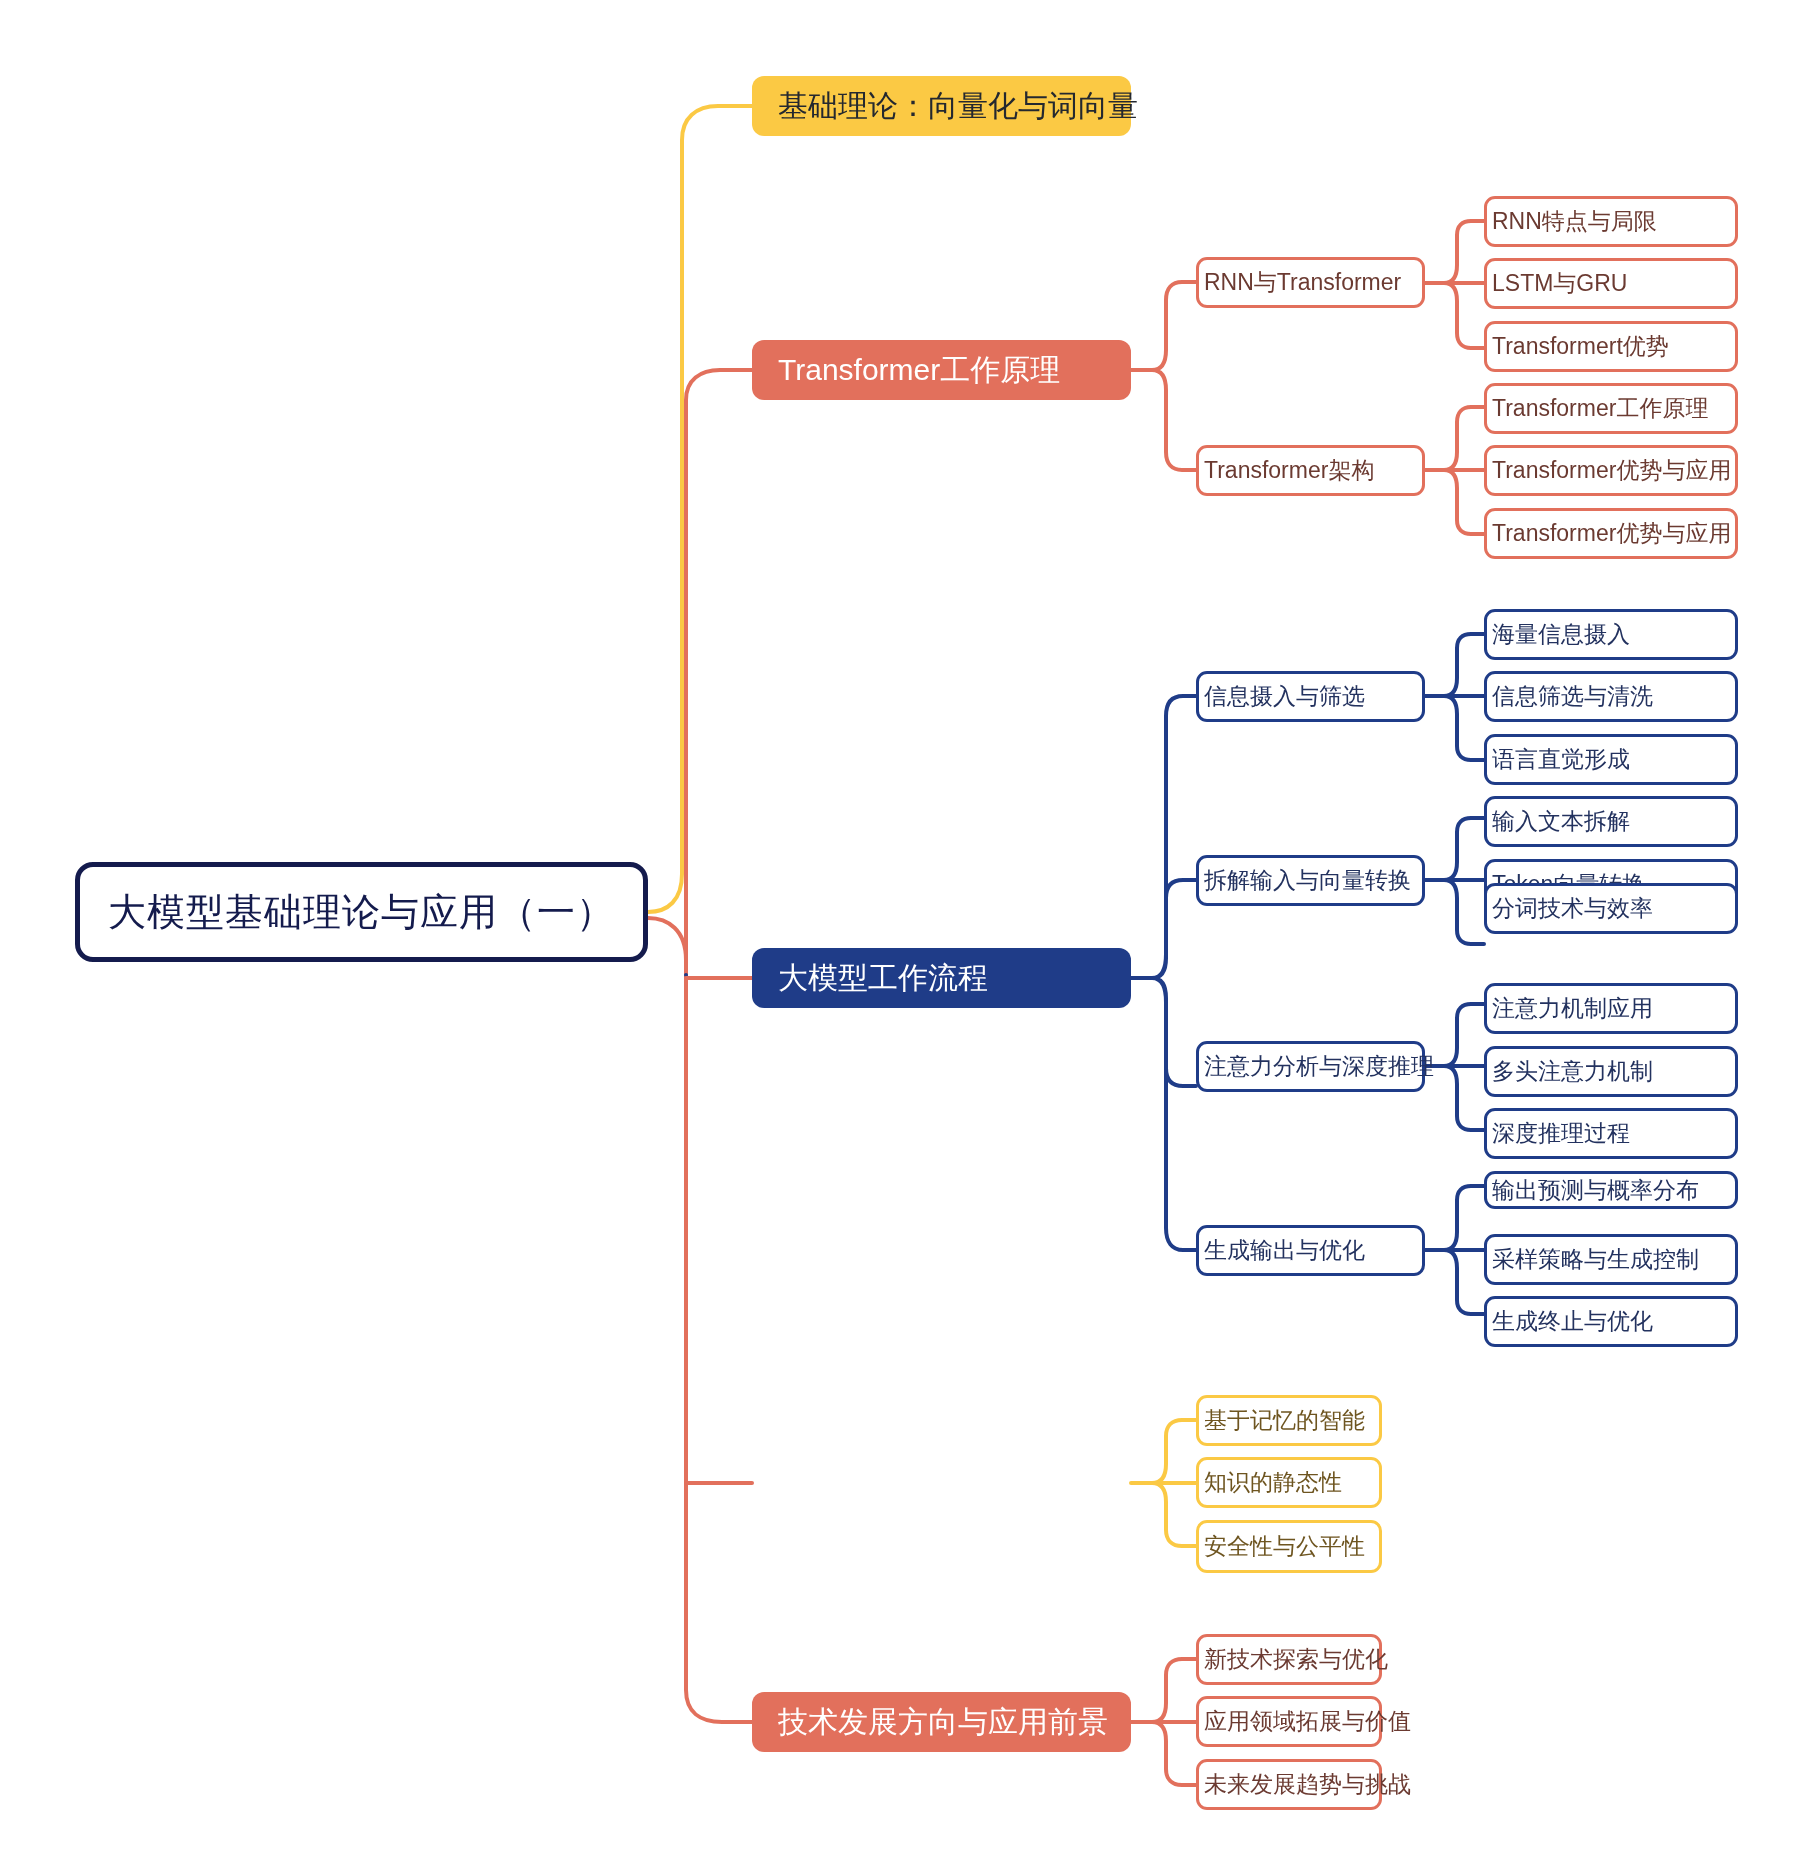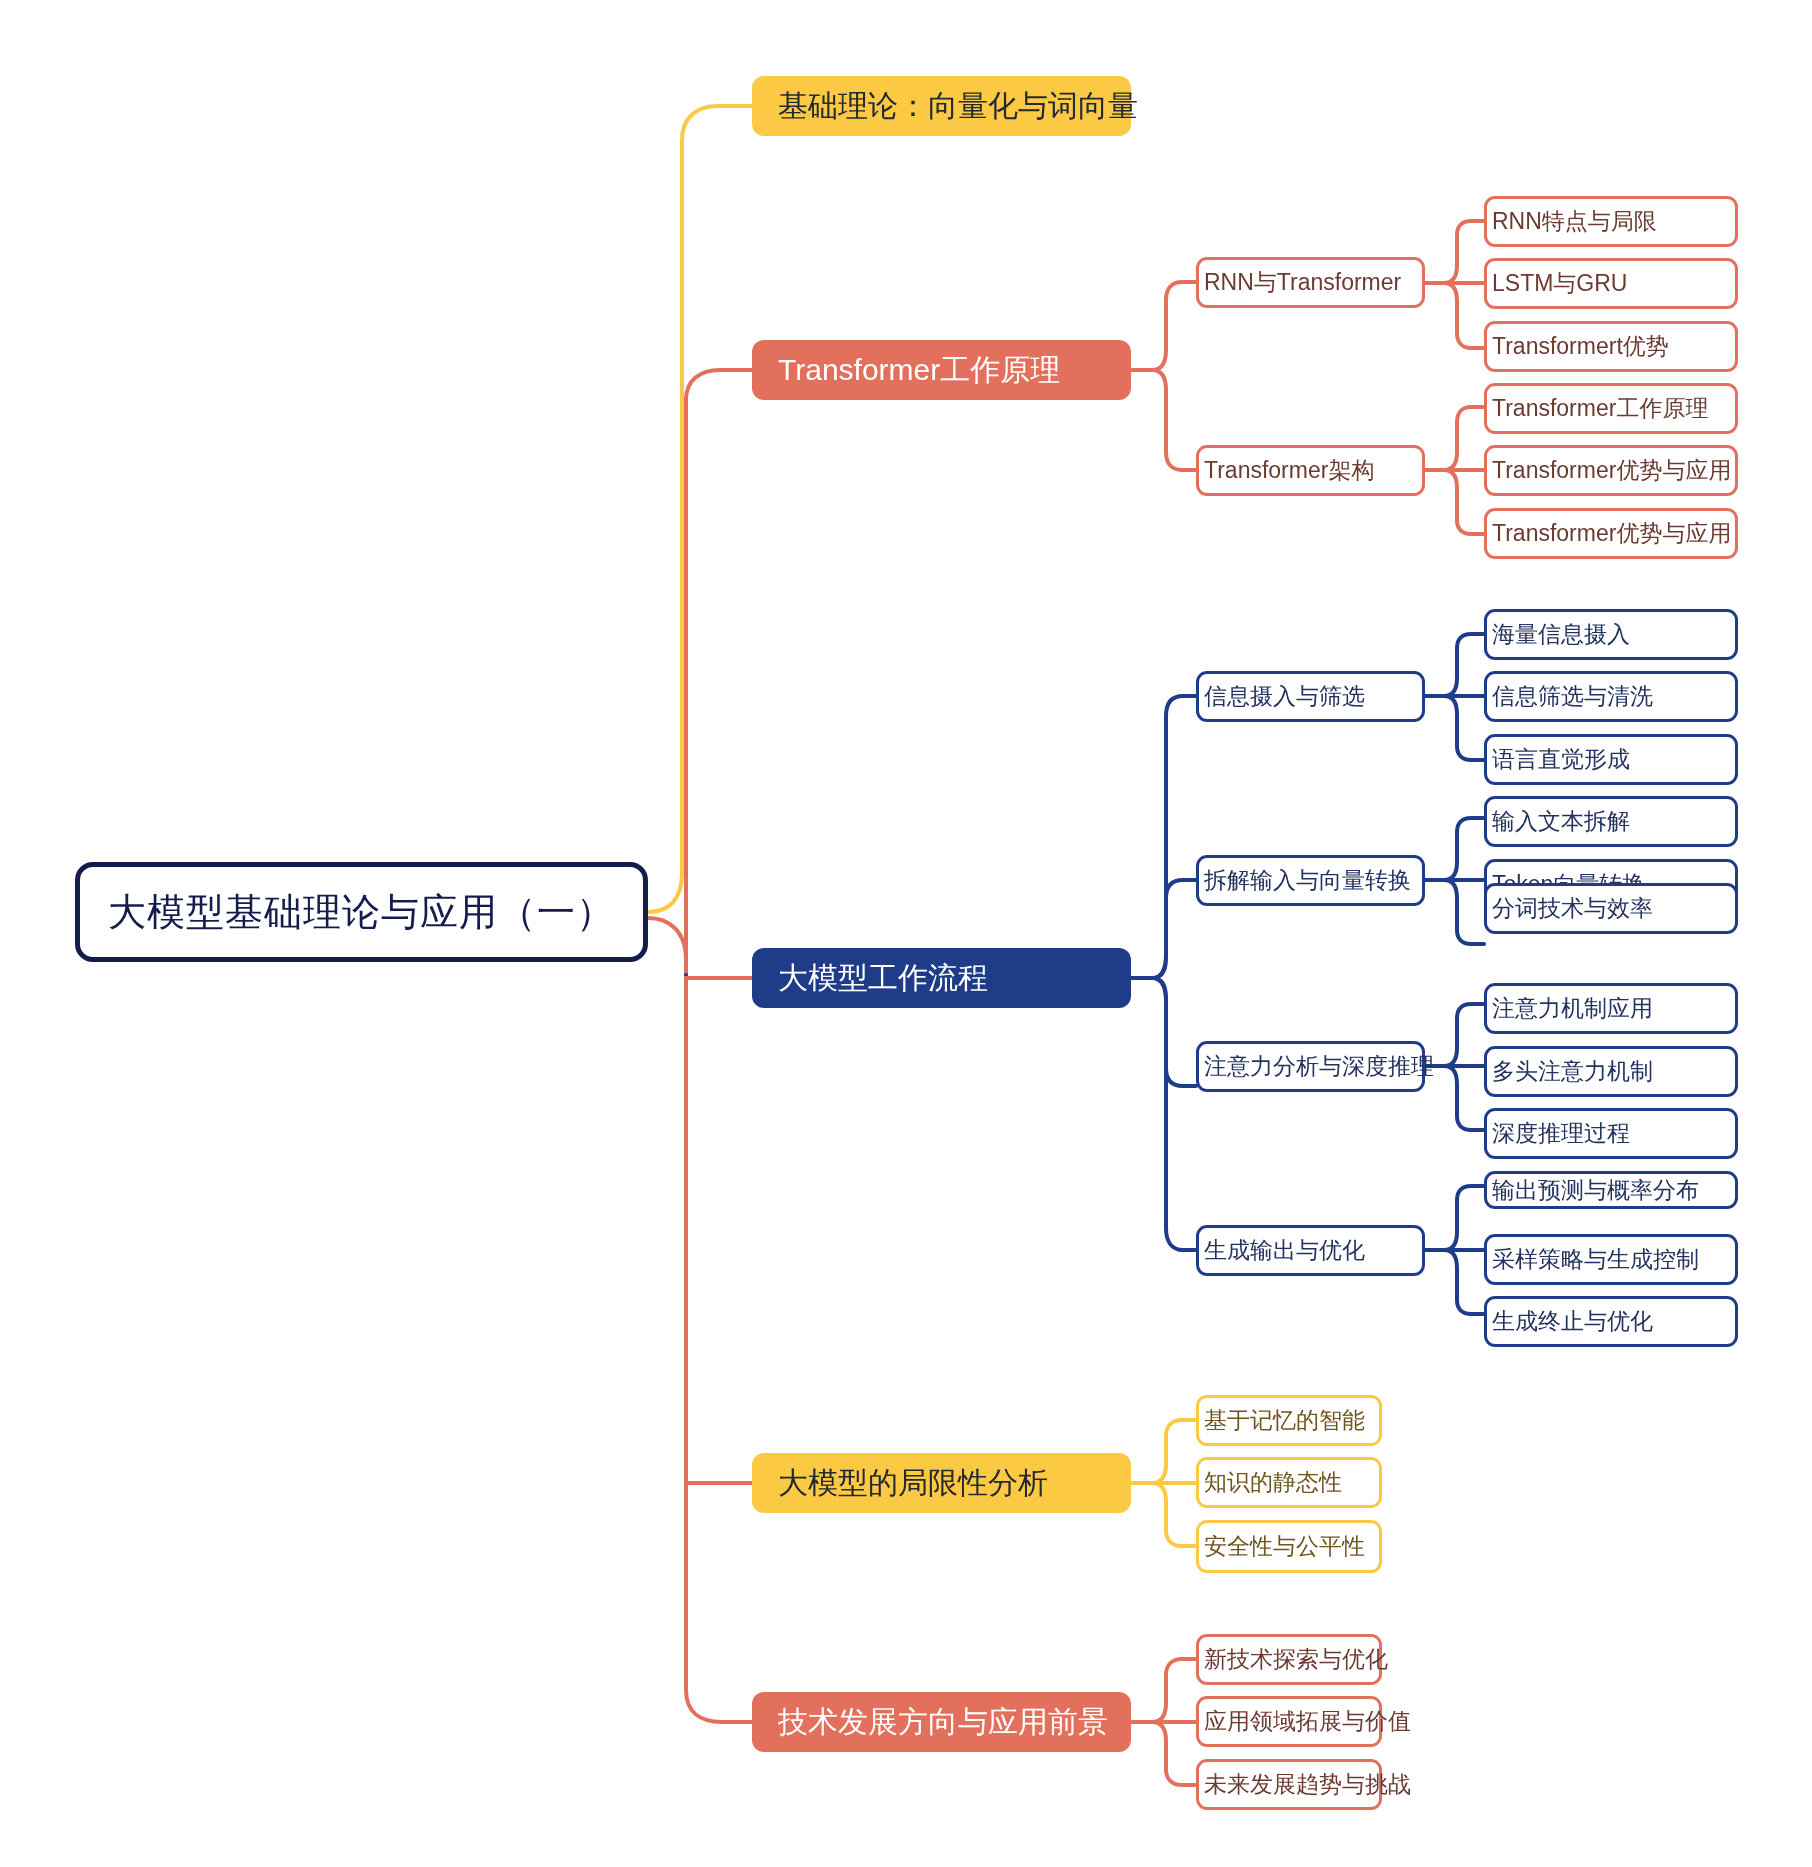--- a/index.html
+++ b/index.html
@@ -249,23 +249,20 @@
   <div class="node n-out navy" style="left:1484px; top:1171px; width:254px; height:38px;">
     <span>输出预测与概率分布</span>
   </div>
   <div class="node n-out navy" style="left:1484px; top:1234px; width:254px; height:51px;">
     <span>采样策略与生成控制</span>
   </div>
   <div class="node n-out navy" style="left:1484px; top:1296px; width:254px; height:51px;">
     <span>生成终止与优化</span>
   </div>
 
-  <div class="node n-l1 amber" style="left:752px; top:1453px; width:379px; height:60px;">
-    <span>大模型的局限性分析</span>
-  </div>
 
   <div class="node n-out amber" style="left:1196px; top:1395px; width:186px; height:51px;">
     <span>基于记忆的智能</span>
   </div>
   <div class="node n-out amber" style="left:1196px; top:1457px; width:186px; height:51px;">
     <span>知识的静态性</span>
   </div>
   <div class="node n-out amber" style="left:1196px; top:1520px; width:186px; height:53px;font-family:Liberation Mono, monospace;">
     <span>安全性与公平性</span>
   </div>

